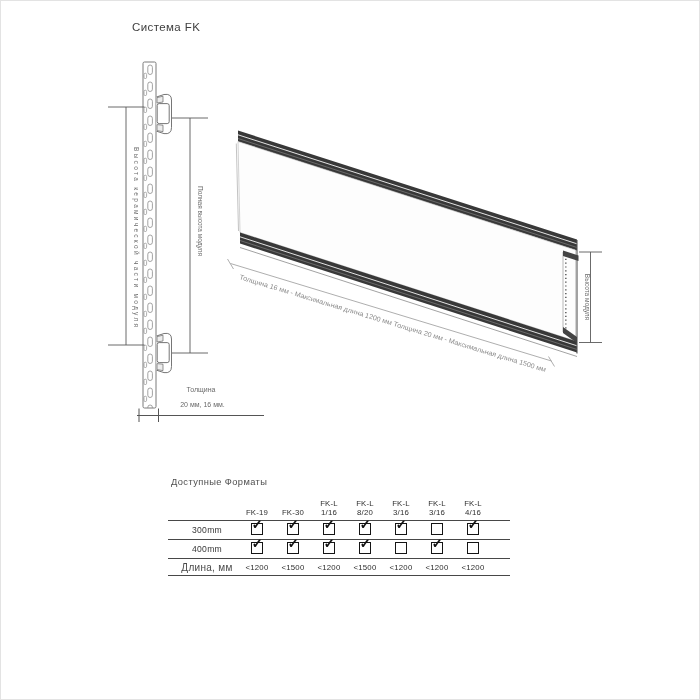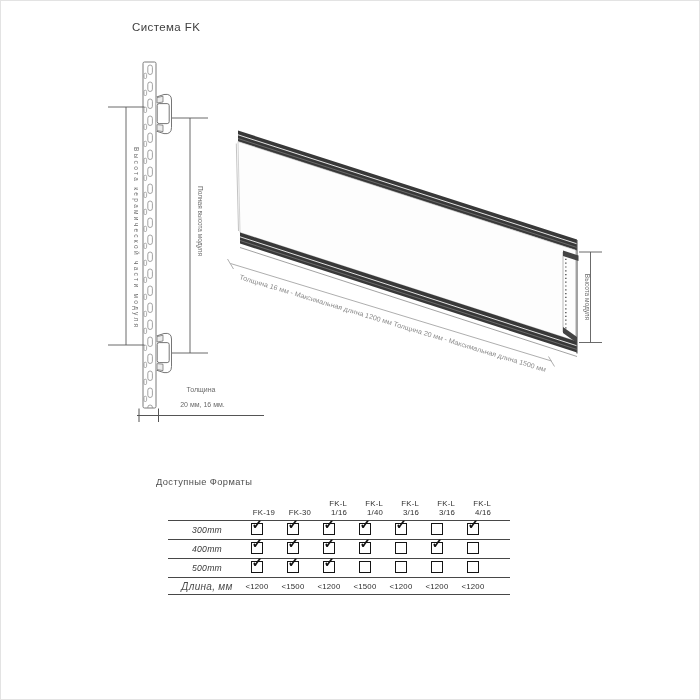--- a/index.html
+++ b/index.html
@@ -9,33 +9,33 @@
     box-shadow: inset 0 0 0 1px #e3e3e3;
   }
   .page-title{
     position:absolute;left:114px;top:21px;
     font-size:11.5px;color:#3f3f3f;letter-spacing:.4px;margin-left:18px;
   }
   .drawing{position:absolute;left:80px;top:50px;}
 
   
   .formats-title{
-    position:absolute;left:156px;top:477px;
+    position:absolute;left:171px;top:477px;
     font-size:9.3px;color:#4f4f4f;letter-spacing:.4px;
   }
   table.formats{
     position:absolute;left:168px;top:495px;
     border-collapse:collapse;table-layout:fixed;width:342px;
     font-family:"Liberation Sans", sans-serif;
   }
   table.formats tr{border-bottom:1px solid #484848;}
   table.formats td{padding:0;text-align:center;vertical-align:middle;height:16.4px;}
-  table.formats tr.head td{vertical-align:bottom;height:22px;padding-bottom:3px;text-align:right;}
+  table.formats tr.head td{vertical-align:bottom;height:22px;padding-bottom:3px;}
   .hcell div{font-size:7.8px;line-height:9px;color:#2f2f2f;letter-spacing:.2px;}
-  td.rowlabel{text-align:right;padding-left:7px !important;font-size:8.6px;color:#383838;letter-spacing:.3px;font-style:italic;}
+  td.rowlabel{text-align:right;padding-left:7px !important;font-size:8.6px;color:#383838;letter-spacing:.3px;}
   td.rowlabel.small{font-size:10px;color:#4a4a4a;}
   td.val{font-size:7.8px;color:#2e2e2e;letter-spacing:.2px;margin-top:15px;}
   .cb{
     position:relative;display:inline-block;width:10.5px;height:10.5px;
     border:1.7px solid #141414;background:#fff;margin-top:1px;
   }
   .cb.checked::after{
     content:"✓";position:absolute;left:0px;top:-6px;
     font-size:13px;font-weight:bold;color:#101010;line-height:13px;
   }
@@ -150,21 +150,21 @@
       <td class="hcell">
             <div></div>
             <div>FK-30</div>
           </td>
       <td class="hcell">
             <div>FK-L</div>
             <div>1/16</div>
           </td>
       <td class="hcell">
             <div>FK-L</div>
-            <div>1/40</div>
+            <div>8/20</div>
           </td>
       <td class="hcell">
             <div>FK-L</div>
             <div>3/16</div>
           </td>
       <td class="hcell">
             <div>FK-L</div>
             <div>3/16</div>
           </td>
       <td class="hcell">
@@ -185,31 +185,20 @@
       <td></td>
     </tr>
     <tr>
       <td class="rowlabel">400mm</td>
       <td><span class="cb checked"></span></td>
       <td><span class="cb checked"></span></td>
       <td><span class="cb checked"></span></td>
       <td><span class="cb checked"></span></td>
       <td><span class="cb"></span></td>
       <td><span class="cb checked"></span></td>
-      <td><span class="cb"></span></td>
-      <td></td>
-    </tr>
-    <tr>
-      <td class="rowlabel">500mm</td>
-      <td><span class="cb checked"></span></td>
-      <td><span class="cb checked"></span></td>
-      <td><span class="cb checked"></span></td>
-      <td><span class="cb"></span></td>
-      <td><span class="cb"></span></td>
-      <td><span class="cb"></span></td>
       <td><span class="cb"></span></td>
       <td></td>
     </tr>
     <tr>
       <td class="rowlabel small">Длина, мм</td>
       <td class="val">&lt;1200</td>
       <td class="val">&lt;1500</td>
       <td class="val">&lt;1200</td>
       <td class="val">&lt;1500</td>
       <td class="val">&lt;1200</td>

